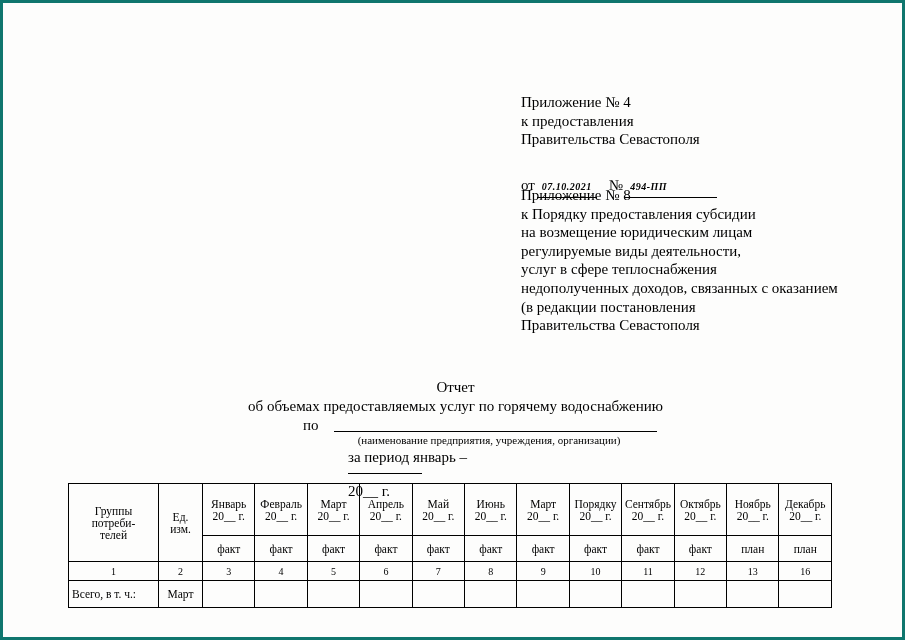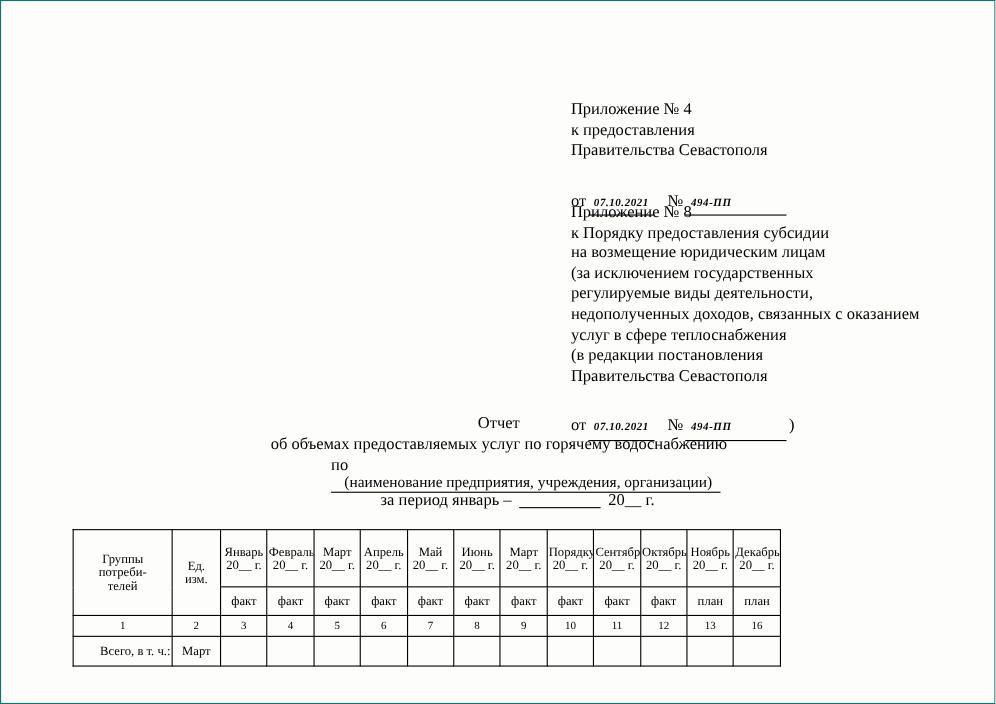--- a/index.html
+++ b/index.html
@@ -6,21 +6,21 @@
   html, body { background: #e8e8e8; }
   body {
     font-family: "Liberation Serif", "DejaVu Serif", serif;
     color: #000;
   }
   .page {
     position: relative;
     width: 905px;
     height: 640px;
     background: #fdfdfc;
-    border: 1px solid #0f766e;
+    border: 3px solid #0f766e;
     overflow: hidden;
   }
 
   
   .appendix {
     position: absolute;
     left: 518px;
     font-size: 15px;
     line-height: 18.6px;
   }
@@ -57,100 +57,96 @@
     text-align: center;
     font-size: 15px;
   }
   .po-line {
     position: absolute;
     top: 414px; left: 300px;
     width: 354px;
     display: flex;
     gap: 15px;
     font-size: 15px;
-    flex-direction: column;
   }
   .fill-line {
     flex: 1;
     border-bottom: 1px solid #000;
     margin-bottom: 2px;
   }
   .org-hint {
     position: absolute;
     top: 431px; left: 312px;
     width: 348px;
-    text-align: left;
-    font-size: 14px;
+    text-align: center;
+    font-size: 11px;
   }
   .period-line {
     position: absolute;
     top: 446px; left: 345px;
     display: flex;
     gap: 7px;
     font-size: 15px;
     white-space: nowrap;
+    flex-direction: column;
   }
   .period-blank {
     width: 74px;
     border-bottom: 1px solid #000;
     margin-bottom: 2px;
   }
 
   
   table.report-table {
     position: absolute;
     top: 480px; left: 65px;
-    width: 644px;
+    width: 764px;
     border-collapse: collapse;
     table-layout: fixed;
     text-align: center;
     font-family: Liberation Serif, serif;
   }
   .report-table th, .report-table td {
     border: 1px solid #000;
     font-weight: normal;
     padding: 2px 1px;
     vertical-align: middle;
     font-size: 11.5px;
     overflow: hidden;
   }
   .pre { white-space: pre-line; }
   tr.month-row th { height: 52px; }
   tr.mode-row th { height: 26px; }
   tr.num-row th { height: 19px; font-size: 10px; }
   tr.data-row td { height: 27px; }
-  td.left-cell { text-align: right; padding-left: 3px; }
+  td.left-cell { text-align: left; padding-left: 3px; }
 </style>
 </head>
 <body>
 
 <div class="page">
 
   <div class="appendix appendix-4">
     <div>Приложение № 4</div>
     <div>к предоставления</div>
     <div>Правительства Севастополя</div>
     <div class="from-line">
       <span>от</span><span class="u hand">07.10.2021</span><span class="no-label">№</span><span class="u u-ext hand">494-ПП</span>
     </div>
   </div>
 
   <div class="appendix appendix-8">
     <div>Приложение № 8</div>
     <div>к Порядку предоставления субсидии</div>
     <div>на возмещение юридическим лицам</div>
-    <div>(за исключением государственных</div>
     <div>регулируемые виды деятельности,</div>
+    <div>услуг в сфере теплоснабжения</div>
     <div>недополученных доходов, связанных с оказанием</div>
-    <div>услуг в сфере теплоснабжения</div>
     <div>(в редакции постановления</div>
     <div>Правительства Севастополя</div>
-    <div class="from-line">
-      <span>от</span><span class="u hand">07.10.2021</span><span class="no-label">№</span><span class="u u-ext hand">494-ПП</span><span>)</span>
-    </div>
   </div>
 
   <div class="report-title">Отчет</div>
   <div class="report-subtitle">об объемах предоставляемых услуг по горячему водоснабжению</div>
 
   <div class="po-line">
     <span>по</span>
     <span class="fill-line"></span>
   </div>
   <div class="org-hint">(наименование предприятия, учреждения, организации)</div>

